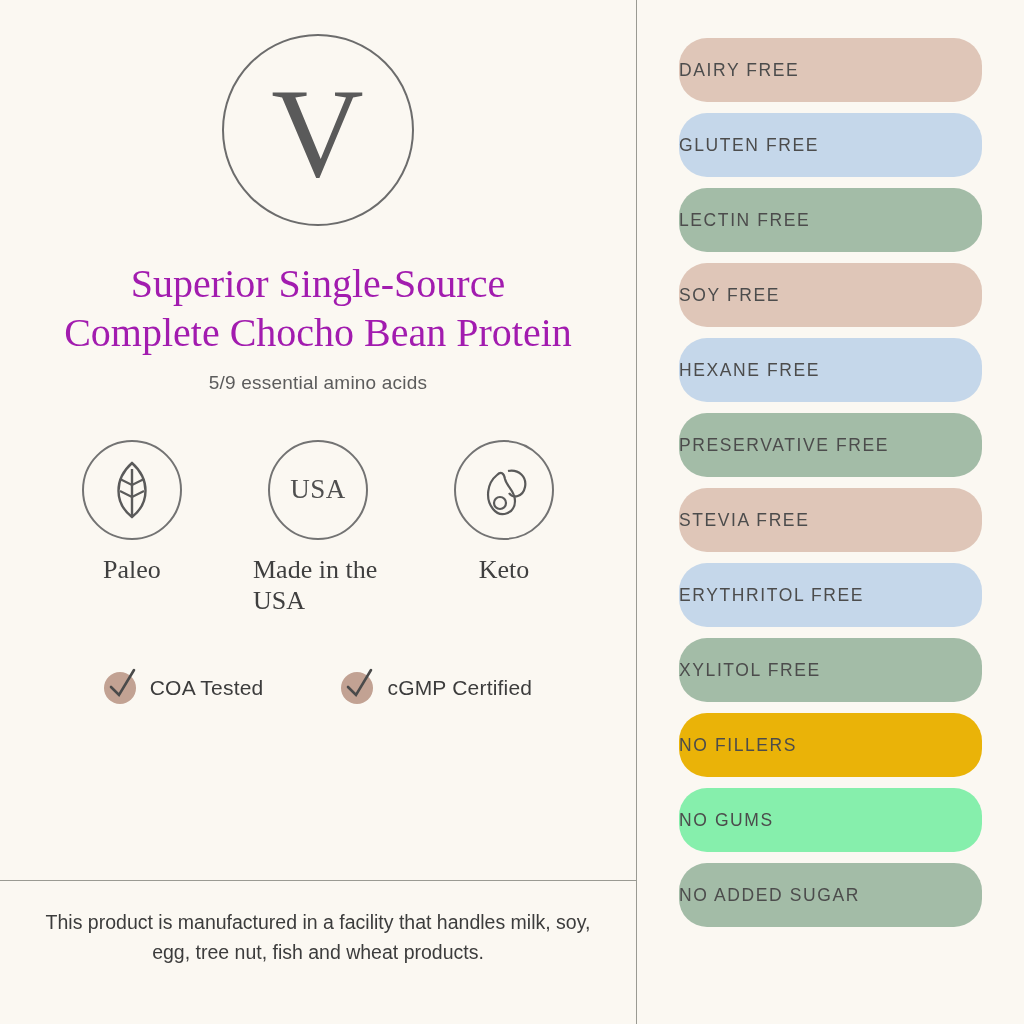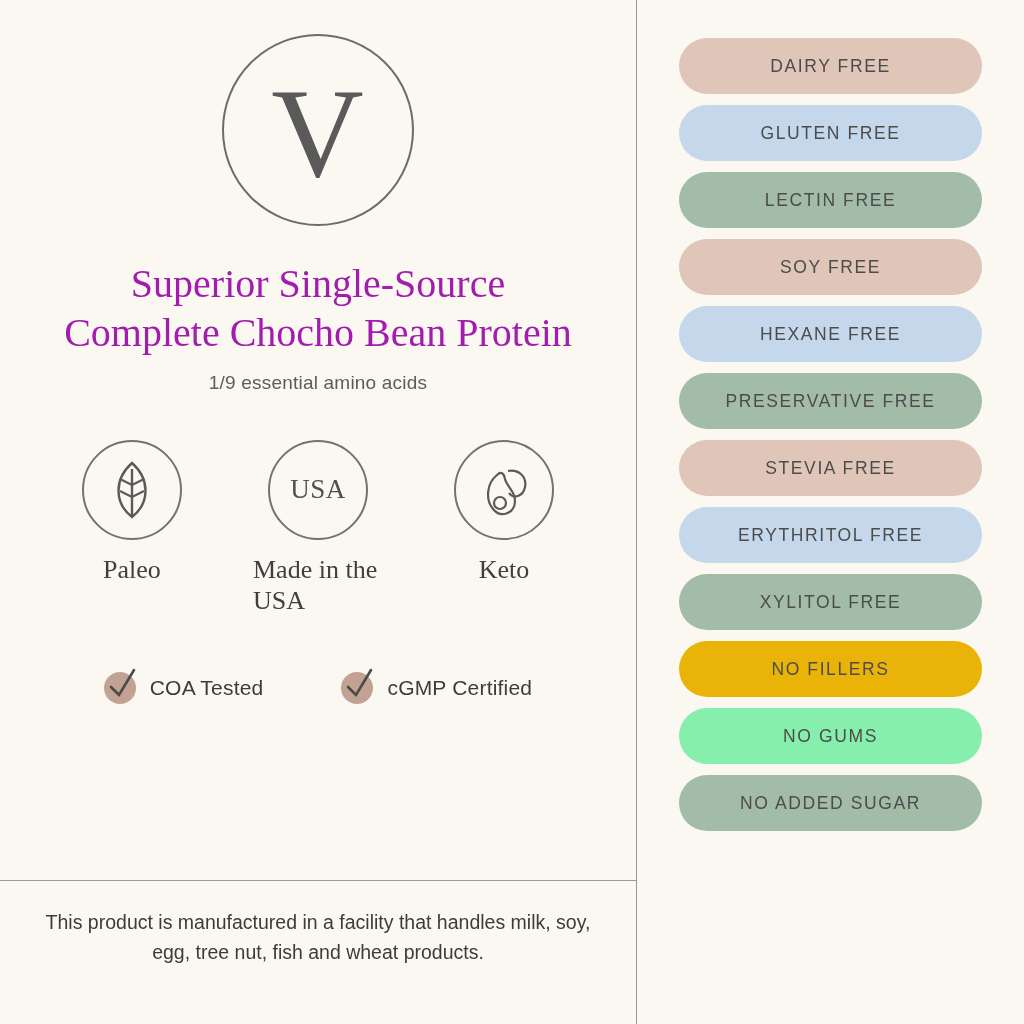--- a/index.html
+++ b/index.html
@@ -159,46 +159,45 @@
     width: 387px;
     height: 1024px;
     box-sizing: border-box;
     padding: 38px 42px 22px 42px;
     display: flex;
     flex-direction: column;
     justify-content: flex-start;
     gap: 11px;
   }
   .pill {
-    height: 56px;
+    height: 64px;
     border-radius: 28px;
     display: flex;
     align-items: center;
-    justify-content: center;
     font-size: 17.5px;
     letter-spacing: 1.6px;
     color: #4c4c4c;
     box-sizing: border-box;
     white-space: nowrap;
   }
 </style>
 </head>
 <body>
 
 <div class="page">
 
   <div class="left">
     <div class="left-main">
 
       <div class="logo-circle">
         <span class="logo-letter">V</span>
       </div>
 
       <div class="headline">Superior Single-Source Complete Chocho Bean Protein</div>
-      <div class="subhead">1/9 essential amino acids</div>
+      <div class="subhead">5/9 essential amino acids</div>
 
       <div class="badge-row">
 
         <div class="badge">
           <div class="badge-circle">
             <svg width="56" height="62" viewBox="0 0 56 62">
               <path d="M28 4 C10 20 10 44 28 58 C46 44 46 20 28 4 Z" fill="none" stroke="#5a5a5a" stroke-width="2.4"></path>
               <line x1="28" y1="10" x2="28" y2="58" stroke="#5a5a5a" stroke-width="2.4"></line>
               <path d="M28 26 L16 20" stroke="#5a5a5a" stroke-width="2"></path>
               <path d="M28 26 L40 20" stroke="#5a5a5a" stroke-width="2"></path>

